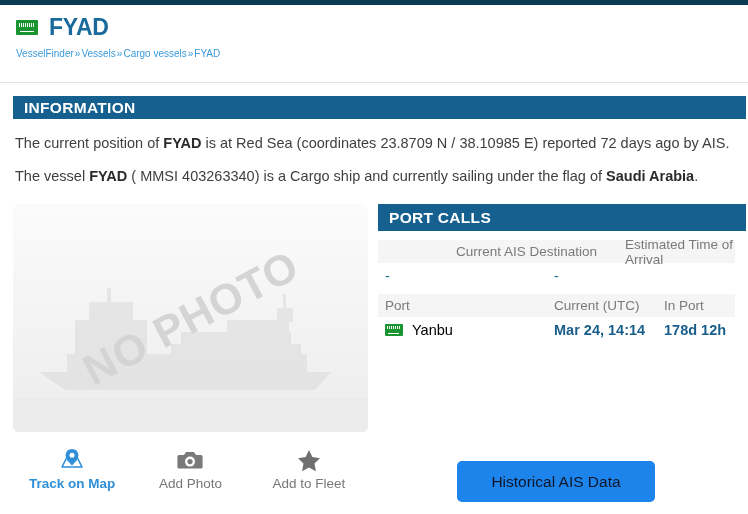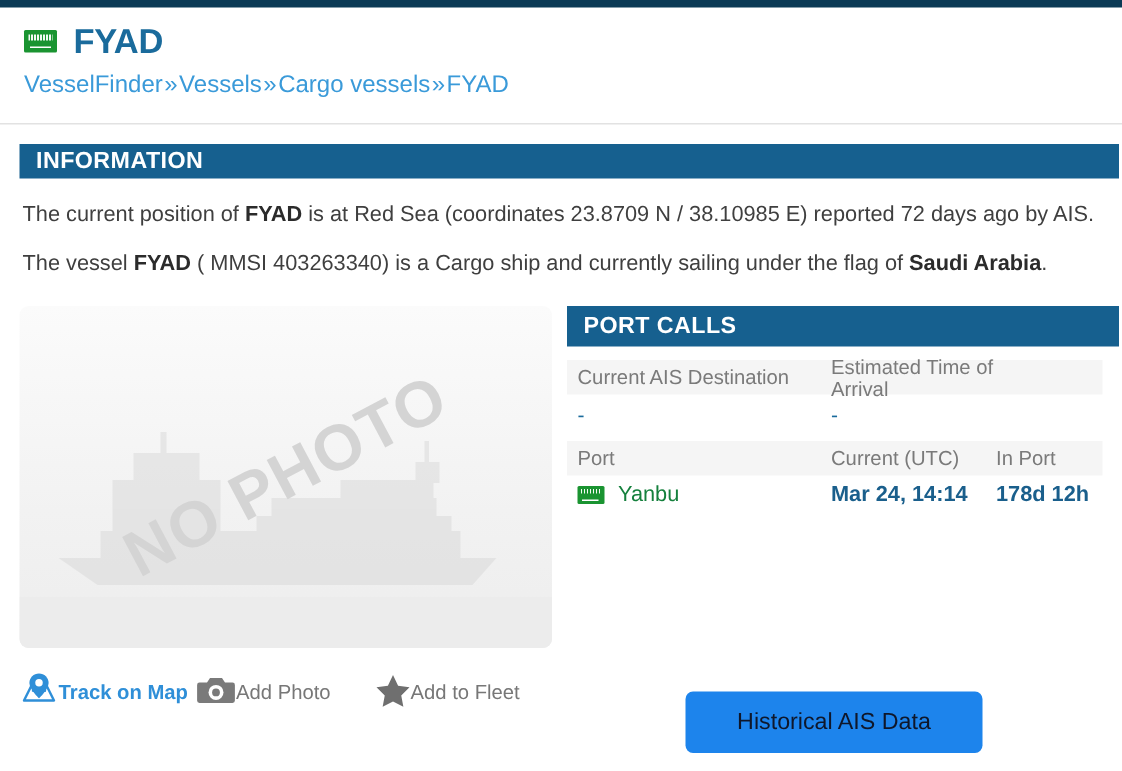--- a/index.html
+++ b/index.html
@@ -66,21 +66,21 @@
     color: #1a6b9c;
     margin-left: 11px;
     letter-spacing: -0.2px;
   }
   .subtitle {
     font-size: 14.5px;
     color: #3f3f3f;
     padding: 3px 0 0 16px;
   }
   .breadcrumb {
-    font-size: 16px;
+    font-size: 10px;
     padding: 7px 0 0 16px;
     color: #3a9ad9;
   }
   .breadcrumb a {
     color: #3a9ad9;
     text-decoration: none;
   }
   .breadcrumb .sep {
     color: #3a9ad9;
     padding: 0 1px;
@@ -174,36 +174,37 @@
     left: 378px;
     width: 357px;
     font-size: 13.5px;
   }
   .pc-head-row {
     display: flex;
     background: #f5f5f5;
     color: #7a7a7a;
     height: 23px;
     align-items: center;
+    justify-content: flex-end;
   }
   .pc-val-row {
     display: flex;
     height: 26px;
     align-items: center;
   }
   .pc-dest { position: absolute; top: 240px; left: 378px; width: 357px; }
   .pc-ports { position: absolute; top: 294px; left: 378px; width: 357px; }
 
   .col-a { width: 176px; padding-left: 7px; box-sizing: border-box; }
   .col-b { width: 110px; box-sizing: border-box; }
   .col-c { width: 71px;  box-sizing: border-box; }
 
   .dash { color: #1a6b9c; font-size: 14px; }
   .port-link {
-    color: #15803d;
+    color: #000000;
     font-size: 14.5px;
     text-decoration: none;
   }
   .port-cell {
     display: flex;
     align-items: center;
     padding-left: 7px;
     box-sizing: border-box;
     width: 176px;
   }
@@ -227,21 +228,21 @@
   
   .actions {
     position: absolute;
     top: 446px; left: 13px;
     width: 355px;
     display: flex;
   }
   .action {
     flex: 1;
     display: flex;
-    flex-direction: row;
+    flex-direction: column;
     align-items: center;
     text-decoration: none;
     cursor: pointer;
   }
   .action .glyph {
     height: 28px;
     display: flex;
     align-items: center;
     justify-content: center;
   }

